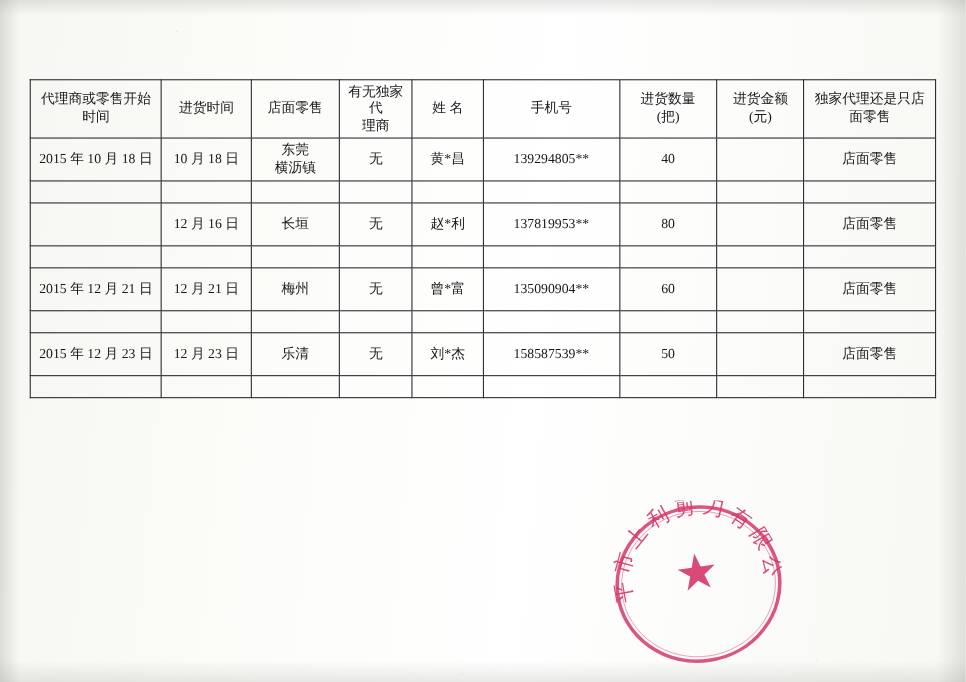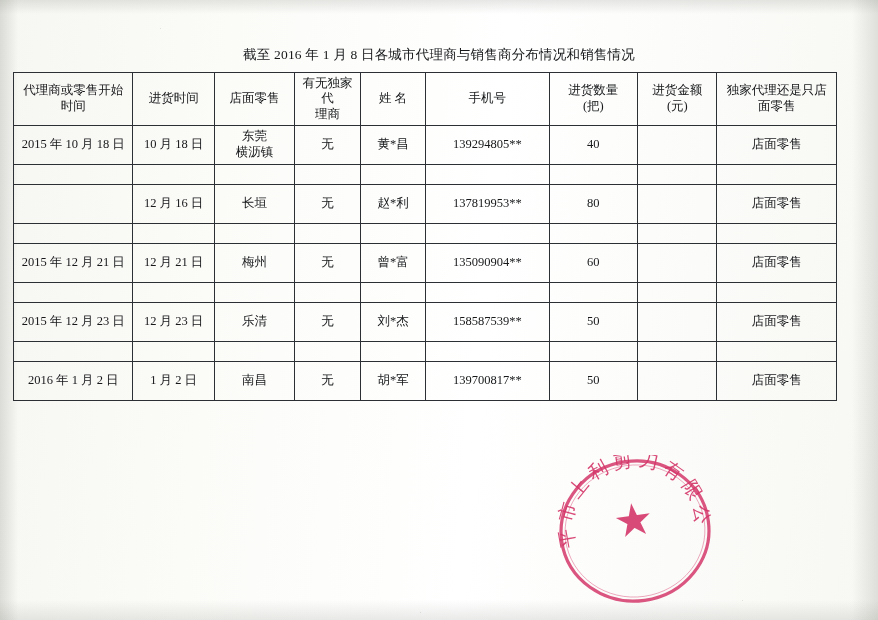--- a/index.html
+++ b/index.html
@@ -56,21 +56,21 @@
     text-align: center;
     font-size: 13.5px;
     font-family: "Liberation Serif", serif;
     color: #16181a;
     letter-spacing: 0.2px;
     white-space: nowrap;
   }
 
   table.data-table {
     position: absolute;
-    left: 13px;
+    left: 27px;
     top: 72px;
     width: 824px;
     border-collapse: collapse;
     table-layout: fixed;
     background: transparent;
   }
   table.data-table td, table.data-table th {
     border: 1px solid #2c2f33;
     text-align: center;
     vertical-align: middle;
@@ -129,21 +129,20 @@
 </head>
 <body>
 
 <div class="page">
 
   <div class="scan-shadow-left"></div>
   <div class="scan-shadow-top"></div>
   <div class="scan-shadow-right"></div>
   <div class="scan-shadow-bottom"></div>
 
-  <div class="doc-title">截至 2016 年 1 月 8 日各城市代理商与销售商分布情况和销售情况</div>
 
   <table class="data-table">
     <colgroup>
       <col class="col-a">
         <col class="col-b">
         <col class="col-c">
         <col class="col-d">
         <col class="col-e">
       <col class="col-f">
         <col class="col-g">
@@ -288,33 +287,20 @@
         <td></td>
         <td></td>
         <td></td>
         <td></td>
         <td></td>
         <td></td>
         <td></td>
         <td></td>
       </tr>
 
-      <tr class="tall-row">
-        <td>2016 年 1 月 2 日</td>
-        <td>1 月 2 日</td>
-        <td>
-          <span class="two-line">南昌</span>
-        </td>
-        <td>无</td>
-        <td>胡*军</td>
-        <td>139700817**</td>
-        <td>50</td>
-        <td></td>
-        <td>店面零售</td>
-      </tr>
 
     </tbody>
   </table>
 
   <div class="stamp">
     <svg width="164" height="152" viewBox="0 0 164 152" xmlns="http://www.w3.org/2000/svg">
       <g transform="rotate(-8 82 76)">
         <ellipse cx="82" cy="76" rx="74" ry="70" fill="none" stroke="#d4376a" stroke-width="3.2" opacity="0.85"></ellipse>
         <ellipse cx="82" cy="76" rx="70" ry="66" fill="none" stroke="#d4376a" stroke-width="0.8" opacity="0.5"></ellipse>
         <path id="sealArc" d="M 22,84 A 62,58 0 1 1 142,84" fill="none"></path>

